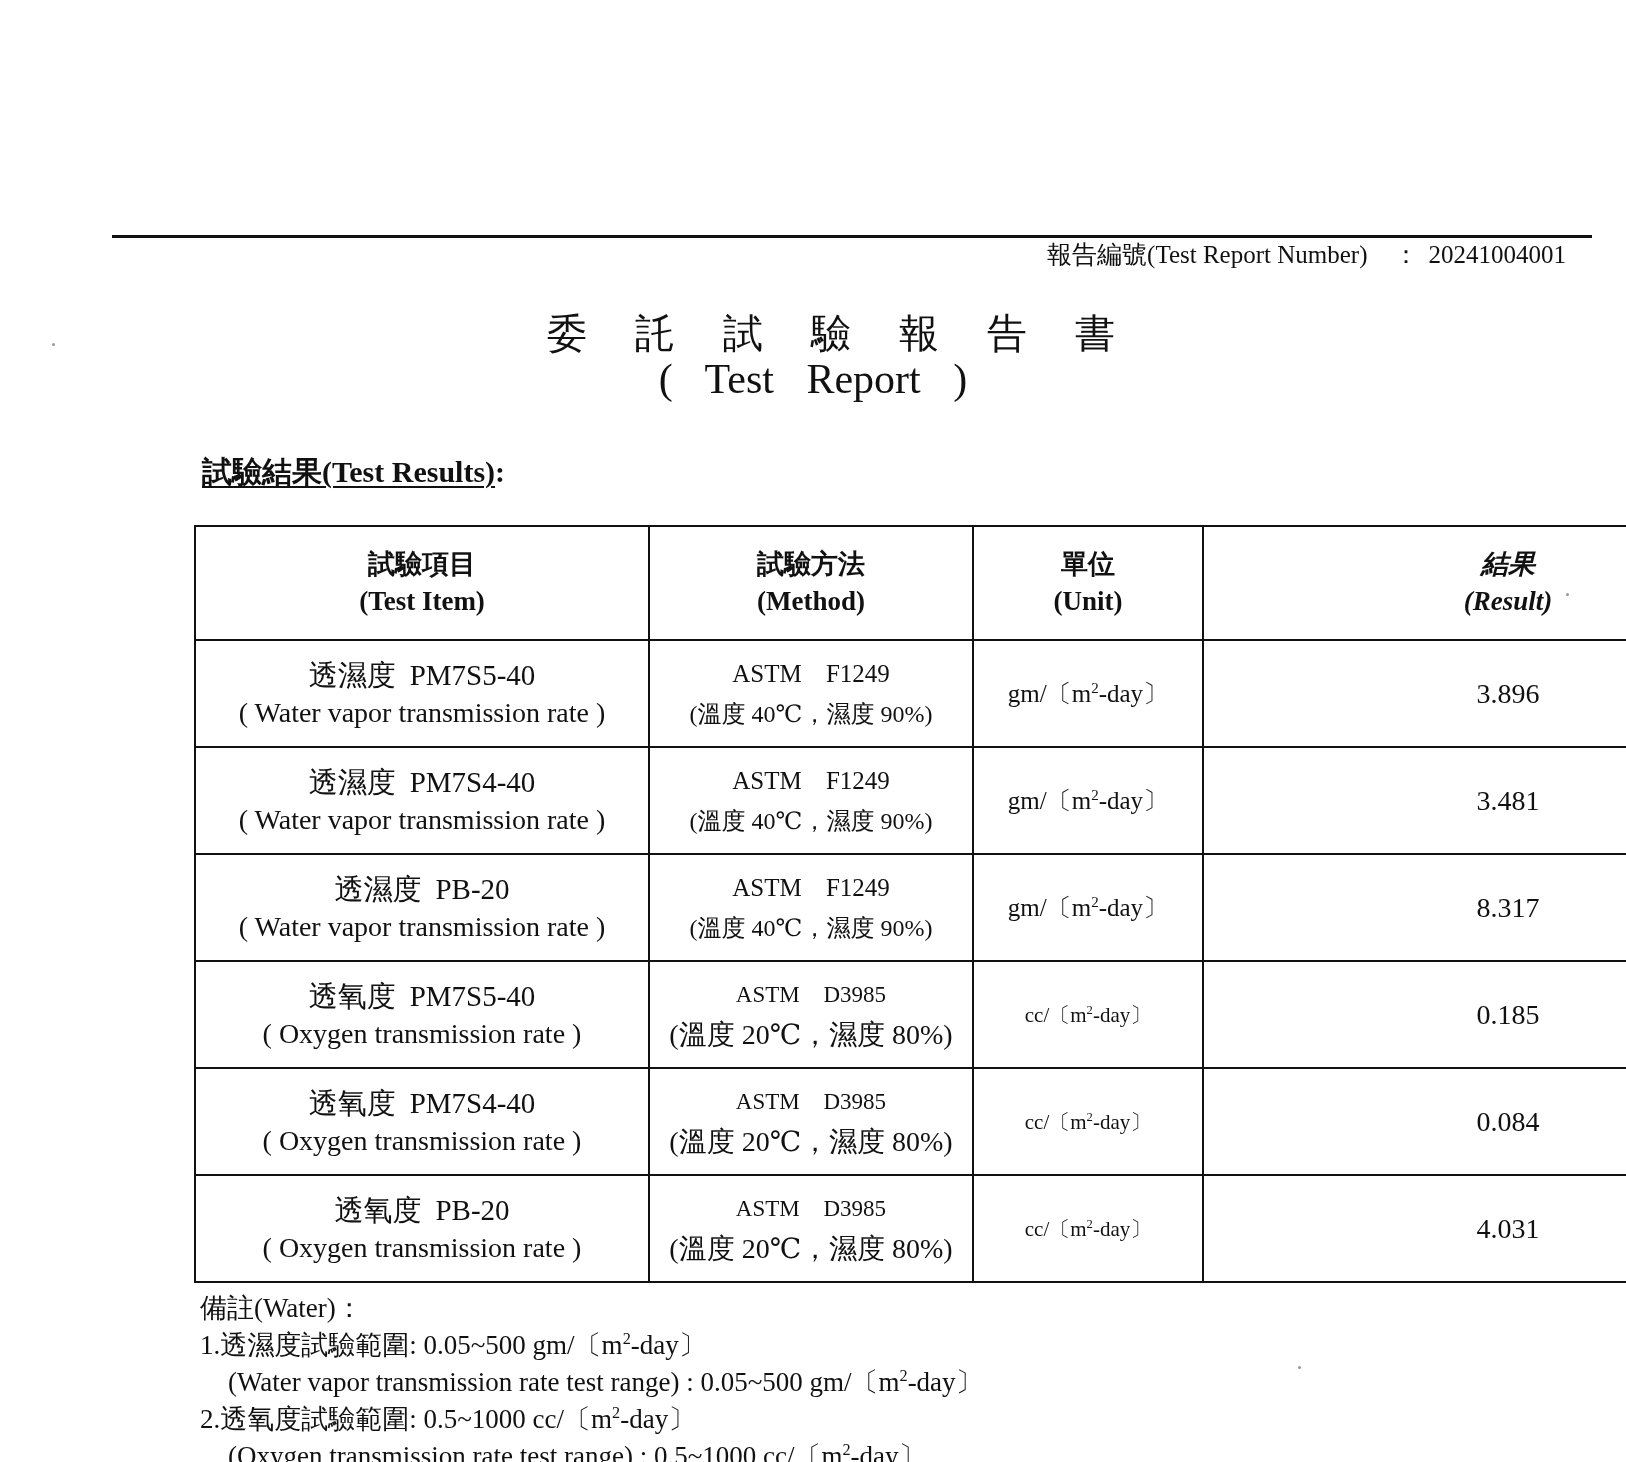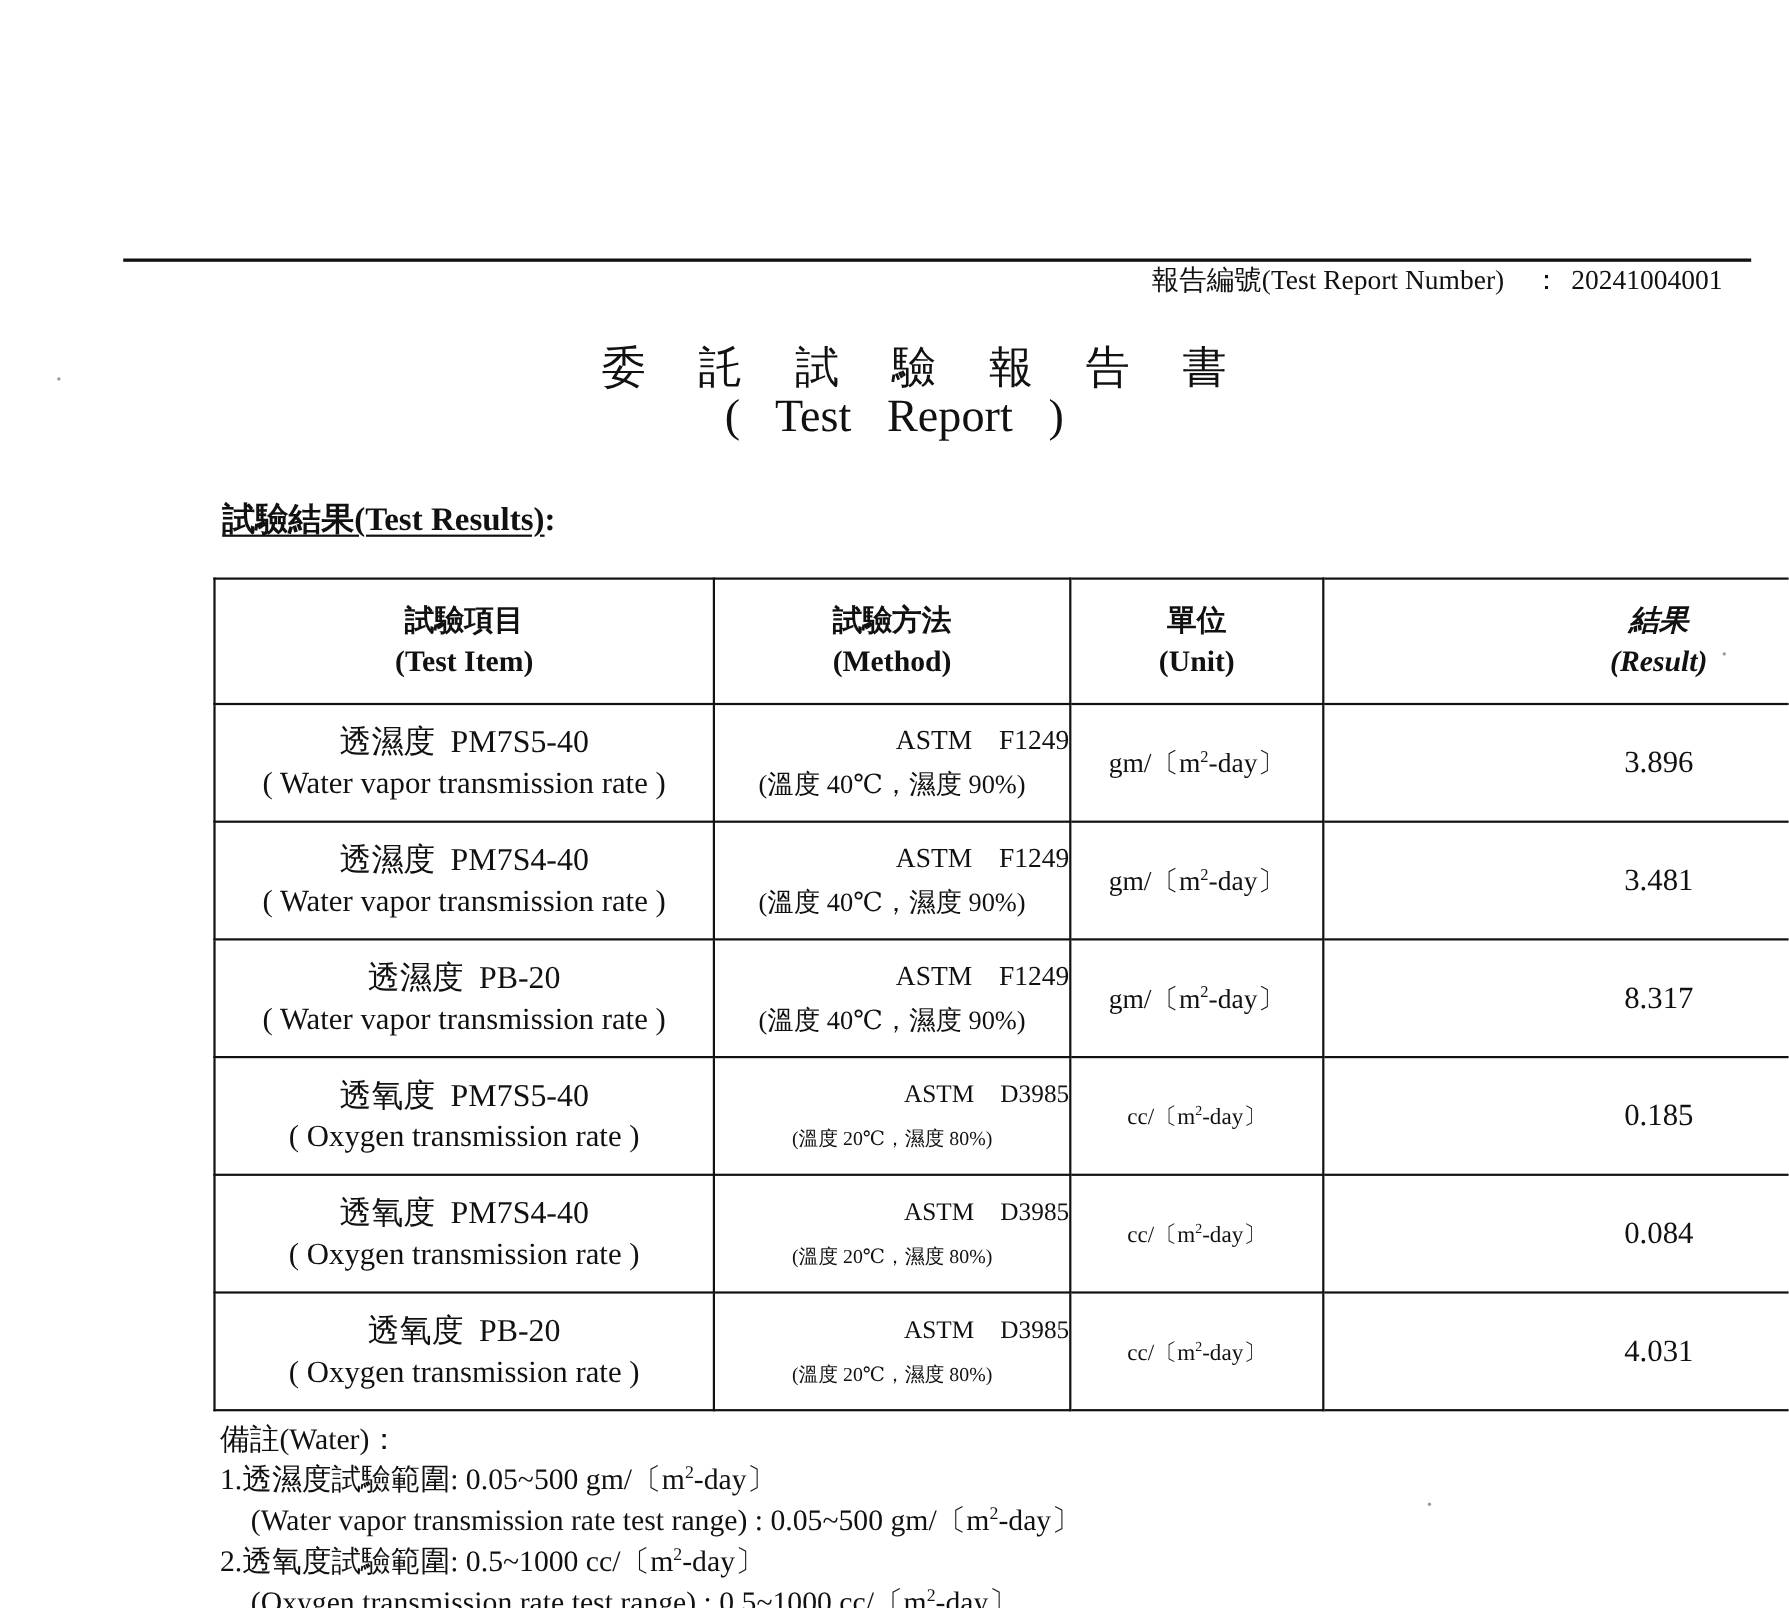--- a/index.html
+++ b/index.html
@@ -89,24 +89,24 @@
     table.results td {
       height: 105px;
     }
     .col-item { width: 452px; }
     .col-method { width: 322px; }
     .col-unit { width: 228px; }
     .col-result { width: auto; font-style: italic; }
     .item-line1 { font-size: 29px; line-height: 38px; display: block; }
     .item-line1 .mat { margin-left: 14px; }
     .item-line2 { font-size: 28px; line-height: 38px; display: block; }
-    .method-line1 { font-size: 25px; line-height: 40px; display: block; word-spacing: 18px; text-align: right; }
+    .method-line1 { font-size: 25px; line-height: 40px; display: block; word-spacing: 18px; }
     .method-line2 { font-size: 24px; line-height: 40px; display: block; }
     .row-o2 .method-line1 { font-size: 23px; }
-    .row-o2 .method-line2 { font-size: 18px; }
+    .row-o2 .method-line2 { font-size: 28px; }
     .unit { font-size: 25px; }
     .row-o2 .unit { font-size: 21px; }
     .unit sup { font-size: 0.6em; vertical-align: super; line-height: 0; }
     .result { font-size: 28px; }
     .notes {
       position: absolute;
       left: 200px;
       top: 1290px;
       font-size: 27px;
       line-height: 37px;

